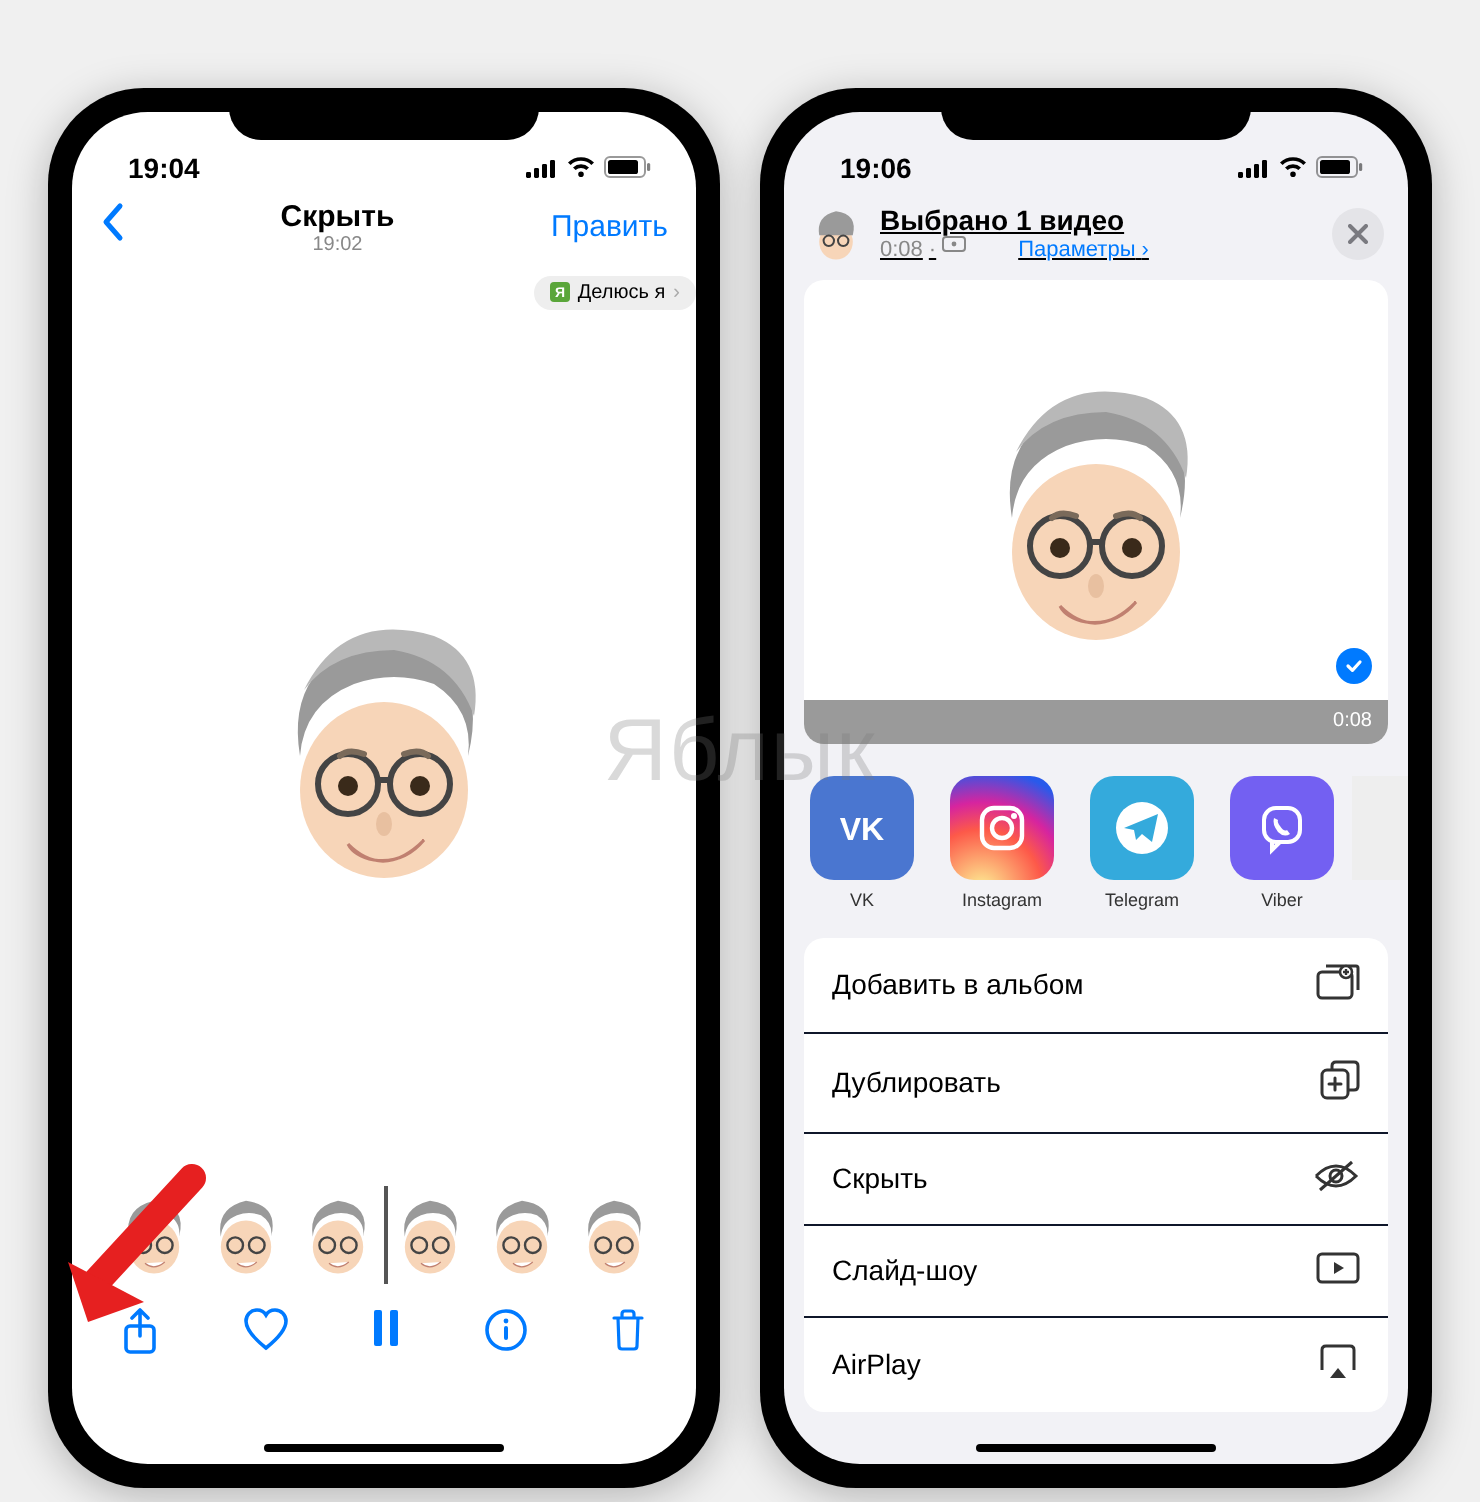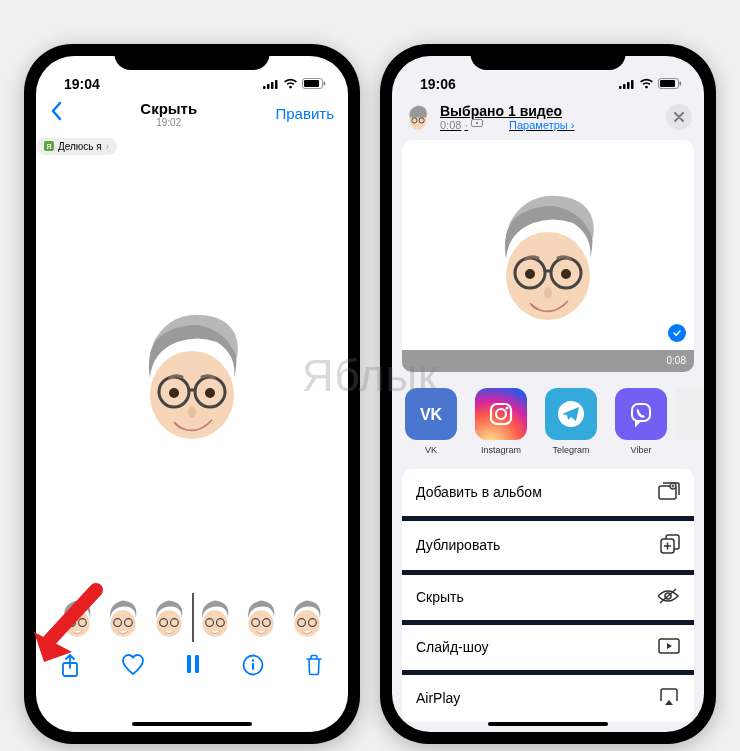--- a/index.html
+++ b/index.html
@@ -78,21 +78,21 @@
   .p1-badge {
     display: inline-flex;
     align-items: center;
     gap: 4px;
     margin: 6px auto 0;
     background: #eee;
     border-radius: 12px;
     padding: 3px 8px;
     font-size: 10px;
   }
-  .p1-badge-center { text-align: left; }
+  .p1-badge-center { text-align: right; }
   .p1-badge-dot { width:10px; height:10px; background:#5aa63a; border-radius:2px; display:inline-flex;align-items:center;justify-content:center;}
   .p1-content {
     height: 440px;
     display: flex;
     align-items: center;
     justify-content: center;
   }
   .memoji {
     width: 140px;
     height: 150px;
@@ -195,21 +195,21 @@
   .vb { background:#7360f2;}
   .more { background:#eee;}
   .p2-actions {
     margin: 0 10px;
     background:#fff;
     border-radius:10px;
   }
   .p2-action-row {
     display:flex; justify-content:space-between; align-items:center;
     padding: 13px 14px;
-    border-bottom:5px solid #0f172a;
+    border-bottom:1px solid #0f172a;
     font-size:14px;
   }
   .p2-action-row:last-child { border-bottom:none; }
   .watermark {
     position:absolute;
     left:50%; top:50%;
     transform:translate(-50%,-50%);
     font-size:44px;
     color:rgba(120,120,120,0.28);
     font-weight:400;

